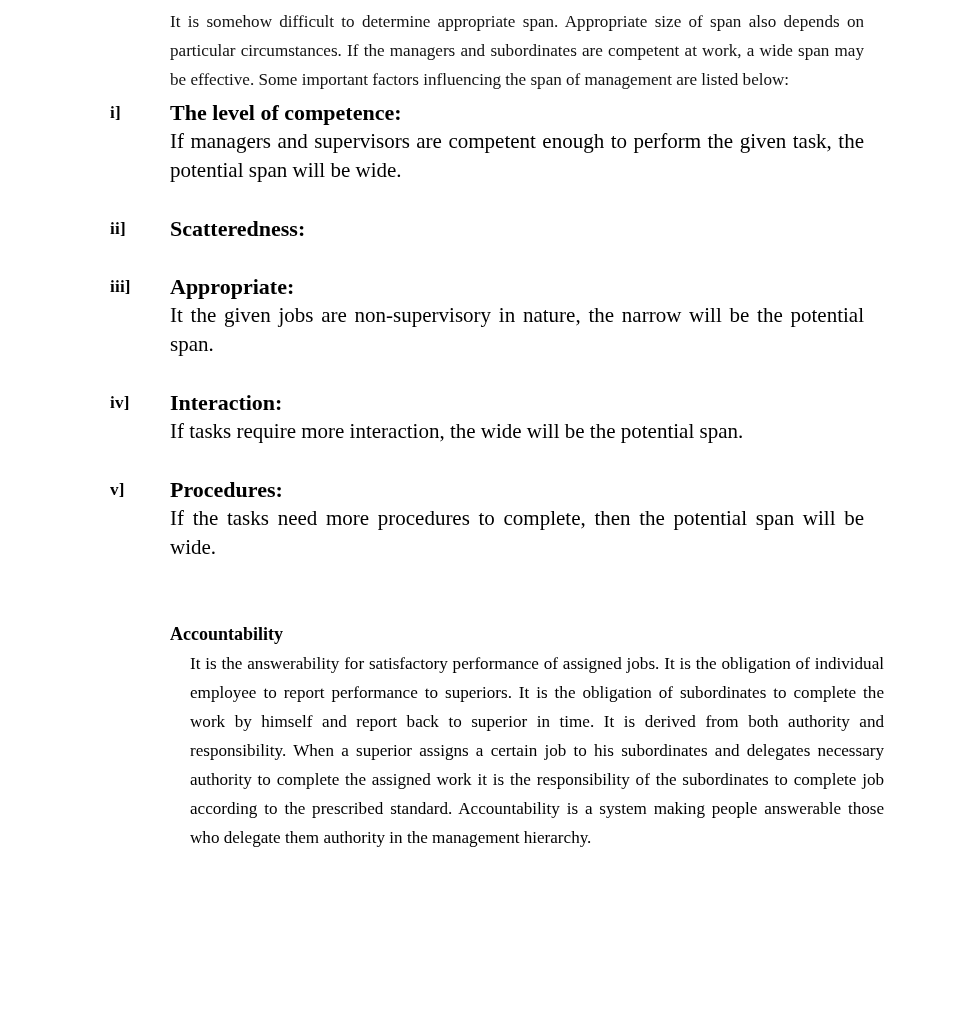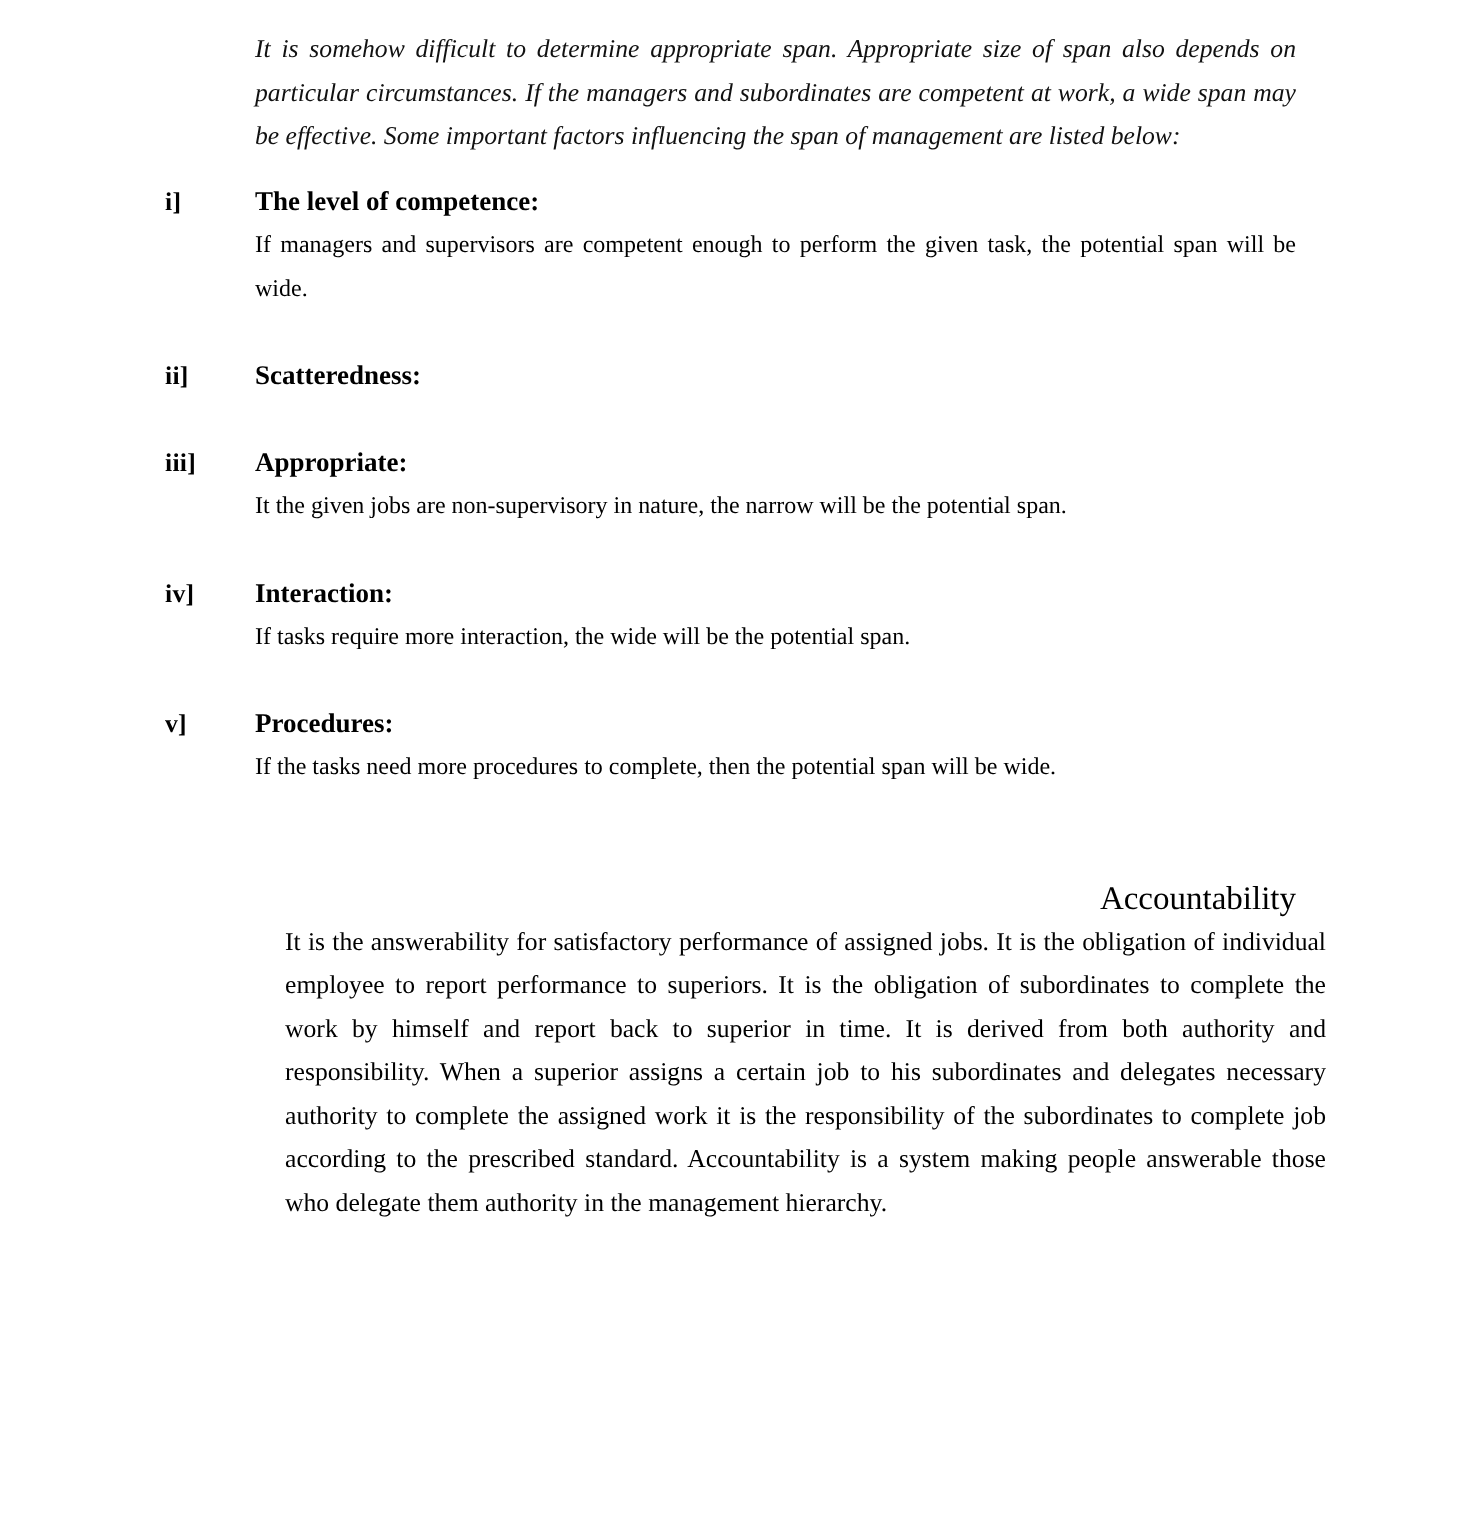--- a/index.html
+++ b/index.html
@@ -26,28 +26,27 @@
 
   
   .content {
     position: absolute;
     left: 110px;
     top: 3px;
     width: 754px;   
   }
 
   .para {
-    margin: 15px;
+    margin: 4px;
     padding: 0;
     font-size: 17.1px;
     line-height: 29px;
     text-align: justify;
     text-justify: inter-word;
     color: #111111;
-    font-style: italic;
   }
 
   
   .intro {
     margin-left: 60px;   
     width: 694px;        
   }
 
   
   .list {
@@ -74,46 +73,46 @@
     width: 56px;
     font-weight: bold;
     font-size: 17.1px;
     line-height: 29px;
     letter-spacing: 0.2px;
   }
   .item-title {
     display: block;
     margin-left: 60px;
     font-weight: bold;
-    font-size: 18px;
+    font-size: 22px;
     line-height: 29px;
   }
   .item-body {
     display: block;
     margin-left: 60px;
     width: 694px;
-    font-size: 16px;
+    font-size: 21px;
     line-height: 29px;
     text-align: justify;
     text-justify: inter-word;
   }
   
   .item-gap {
     display: block;
     height: 29px;
   }
 
   
   .center-heading {
     display: block;
     width: 694px;
     margin-left: 60px;
-    text-align: right;
-    font-weight: normal;
-    font-size: 22px;
+    text-align: left;
+    font-weight: bold;
+    font-size: 18px;
     line-height: 29px;
   }
 
   .spacer-line { display: block; height: 29px; }
 
   .body-para {
     display: block;
     margin-left: 80px;
     width: 694px;
     font-size: 17.1px;

